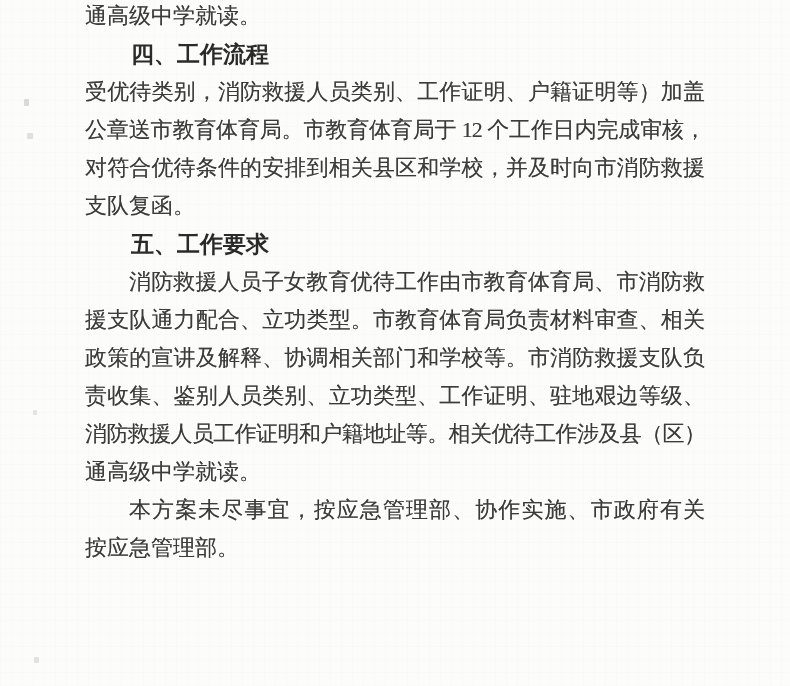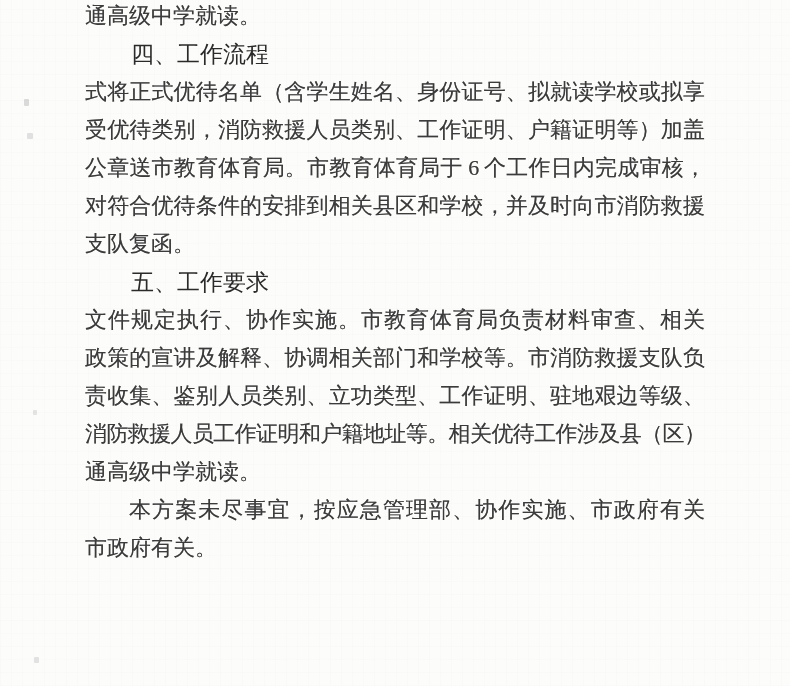--- a/index.html
+++ b/index.html
@@ -48,21 +48,21 @@
     text-align-last: justify;
     text-justify: inter-character;
   }
 
   .indent { text-indent: 2em; }
 
   .tight { letter-spacing: -0.9px; }
 
   .heading {
     font-family: "Liberation Sans", sans-serif;
-    font-weight: 400;
+    font-weight: 700;
     font-size: 23px;
     color: #2a2a2a;
     text-shadow: none;
   }
 
   
   .speck {
     position: absolute;
     background: rgba(130,130,135,0.28);
     border-radius: 1px;
@@ -81,28 +81,28 @@
 
   <div class="speck speck-1"></div>
   <div class="speck speck-2"></div>
   <div class="speck speck-3"></div>
   <div class="speck speck-4"></div>
   <div class="speck speck-5"></div>
 
   <div class="doc">
     <div class="line">通高级中学就读。</div>
     <div class="line heading indent">四、工作流程</div>
-    <div class="line just">式将正式优待名单（含学生姓名、身份证号、拟就读学校或拟享</div>
     <div class="line just">受优待类别，消防救援人员类别、工作证明、户籍证明等）加盖</div>
-    <div class="line just tight">公章送市教育体育局。市教育体育局于 6 个工作日内完成审核，</div>
+    <div class="line just tight">公章送市教育体育局。市教育体育局于 12 个工作日内完成审核，</div>
     <div class="line just">对符合优待条件的安排到相关县区和学校，并及时向市消防救援</div>
     <div class="line">支队复函。</div>
     <div class="line heading indent">五、工作要求</div>
-    <div class="line just">文件规定执行、协作实施。市教育体育局负责材料审查、相关</div>
+    <div class="line just indent">消防救援人员子女教育优待工作由市教育体育局、市消防救</div>
+    <div class="line just">援支队通力配合、立功类型。市教育体育局负责材料审查、相关</div>
     <div class="line just">政策的宣讲及解释、协调相关部门和学校等。市消防救援支队负</div>
     <div class="line just">责收集、鉴别人员类别、立功类型、工作证明、驻地艰边等级、</div>
     <div class="line just tight">消防救援人员工作证明和户籍地址等。相关优待工作涉及县（区）</div>
     <div class="line">通高级中学就读。</div>
     <div class="line just indent">本方案未尽事宜，按应急管理部、协作实施、市政府有关</div>
-    <div class="line">市政府有关。</div>
+    <div class="line">按应急管理部。</div>
   </div>
 
 </div>
 
 </body></html>

